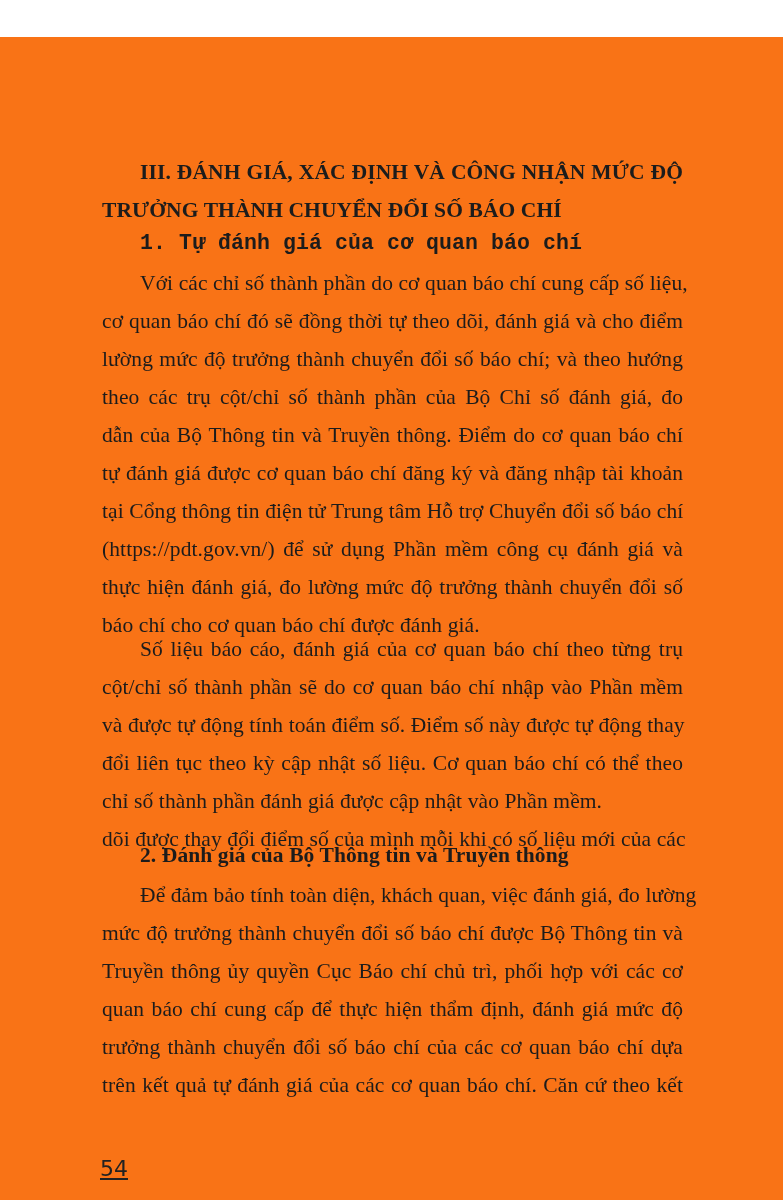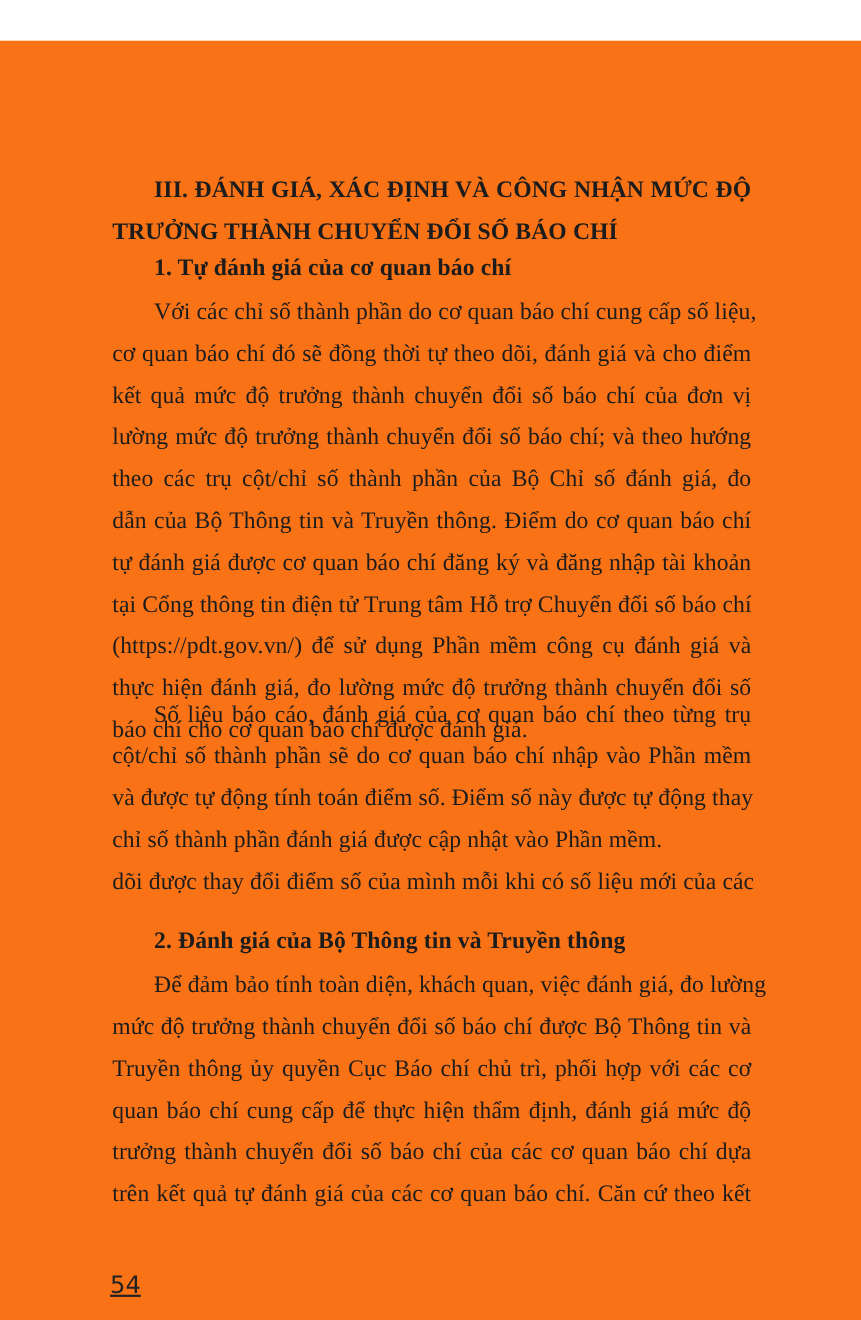--- a/index.html
+++ b/index.html
@@ -34,42 +34,42 @@
 </head>
 <body>
 
 <div class="page">
 
   <div class="col" style="top:116px;">
     <span class="line h-main indent">III. ĐÁNH GIÁ, XÁC ĐỊNH VÀ CÔNG NHẬN MỨC ĐỘ</span>
     <span class="line h-main last">TRƯỞNG THÀNH CHUYỂN ĐỔI SỐ BÁO CHÍ</span>
   </div>
 
-  <div class="col" style="top:187px;">
+  <div class="col" style="top:187px;font-family:Liberation Mono, monospace;">
     <span class="line h-sub indent">1. Tự đánh giá của cơ quan báo chí</span>
   </div>
 
   <div class="col" style="top:227px;">
     <span class="line indent">Với các chỉ số thành phần do cơ quan báo chí cung cấp số liệu,</span>
     <span class="line">cơ quan báo chí đó sẽ đồng thời tự theo dõi, đánh giá và cho điểm</span>
-    <span class="line">kết quả mức độ trưởng thành chuyển đổi số báo chí của đơn vị</span>
     <span class="line">lường mức độ trưởng thành chuyển đổi số báo chí; và theo hướng</span>
     <span class="line">theo các trụ cột/chỉ số thành phần của Bộ Chỉ số đánh giá, đo</span>
     <span class="line">dẫn của Bộ Thông tin và Truyền thông. Điểm do cơ quan báo chí</span>
     <span class="line">tự đánh giá được cơ quan báo chí đăng ký và đăng nhập tài khoản</span>
     <span class="line">tại Cổng thông tin điện tử Trung tâm Hỗ trợ Chuyển đổi số báo chí</span>
     <span class="line">(https://pdt.gov.vn/) để sử dụng Phần mềm công cụ đánh giá và</span>
     <span class="line">thực hiện đánh giá, đo lường mức độ trưởng thành chuyển đổi số</span>
     <span class="line last">báo chí cho cơ quan báo chí được đánh giá.</span>
   </div>
 
   <div class="col" style="top:593px;">
     <span class="line indent">Số liệu báo cáo, đánh giá của cơ quan báo chí theo từng trụ</span>
     <span class="line">cột/chỉ số thành phần sẽ do cơ quan báo chí nhập vào Phần mềm</span>
     <span class="line">và được tự động tính toán điểm số. Điểm số này được tự động thay</span>
+    <span class="line">đổi liên tục theo kỳ cập nhật số liệu. Cơ quan báo chí có thể theo</span>
     <span class="line last">chỉ số thành phần đánh giá được cập nhật vào Phần mềm.</span>
     <span class="line">dõi được thay đổi điểm số của mình mỗi khi có số liệu mới của các</span>
   </div>
 
   <div class="col" style="top:799px;">
     <span class="line h-sub indent">2. Đánh giá của Bộ Thông tin và Truyền thông</span>
   </div>
 
   <div class="col" style="top:839px;">
     <span class="line indent">Để đảm bảo tính toàn diện, khách quan, việc đánh giá, đo lường</span>

